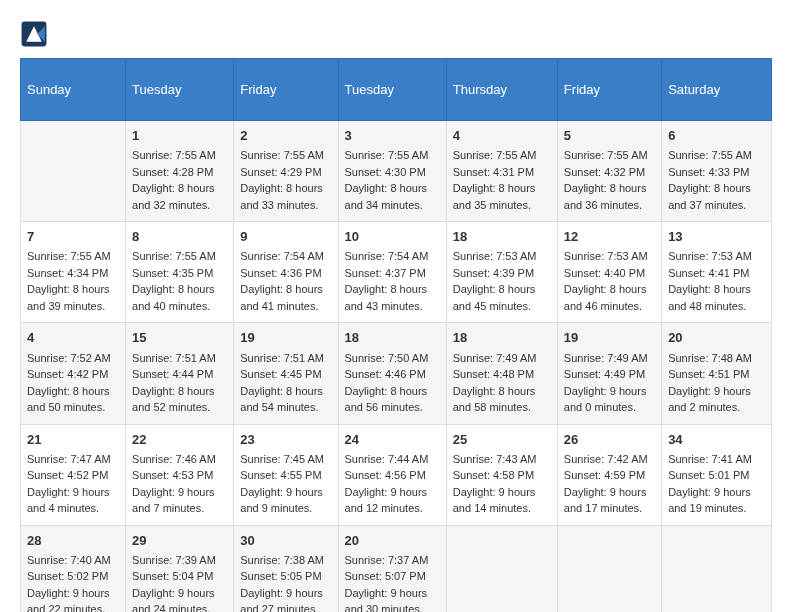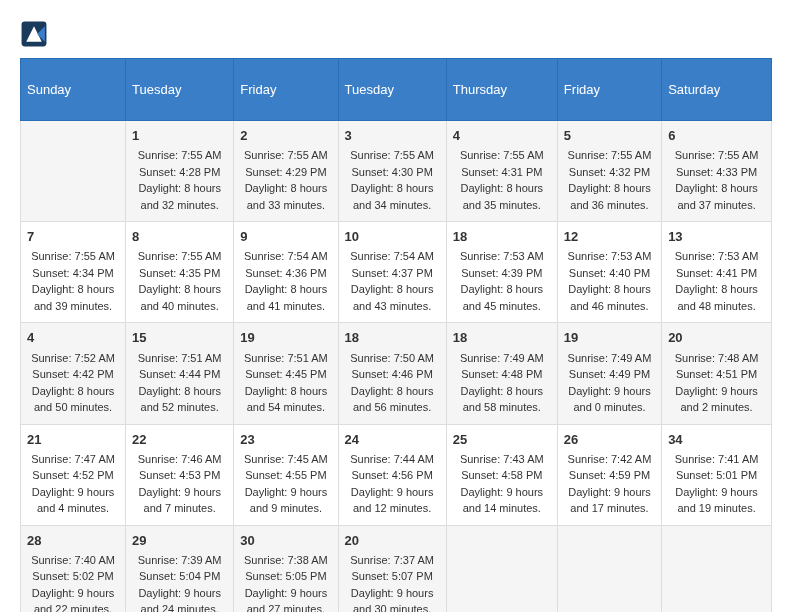--- a/index.html
+++ b/index.html
@@ -69,21 +69,20 @@
     }
     .date-num {
       font-weight: bold;
       font-size: 13px;
       display: block;
       margin-bottom: 2px;
     }
     .cell-content {
       font-size: 11px;
       line-height: 1.5;
-      text-align: center;
     }
   </style>
 </head>
 <body>
 
 <div class="header">
   <div class="logo">
     <svg class="logo-icon" viewBox="0 0 36 36">
       <rect x="2" y="2" width="32" height="32" rx="4" fill="#1a3a5c"></rect>
       <polygon points="8,28 18,8 28,28" fill="white"></polygon>

